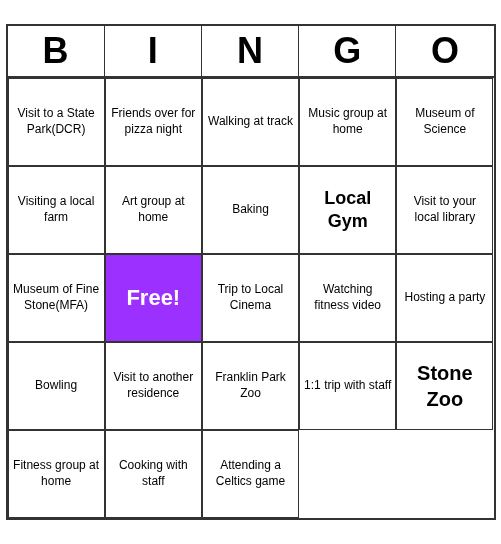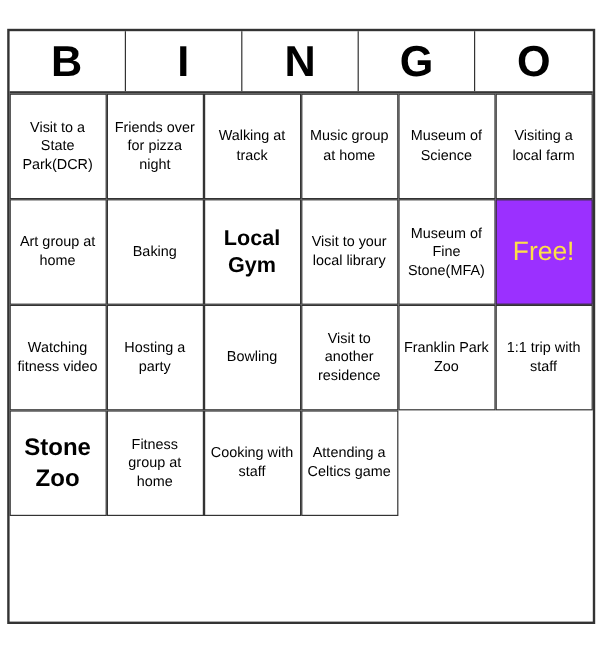--- a/index.html
+++ b/index.html
@@ -27,40 +27,40 @@
       font-size: 36px;
       font-weight: bold;
       padding: 4px 0;
       border-right: 1px solid #333;
     }
     .bingo-letter:last-child {
       border-right: none;
     }
     .bingo-grid {
       display: grid;
-      grid-template-columns: repeat(6, 1fr);
+      grid-template-columns: repeat(5, 1fr);
       grid-template-rows: repeat(5, 1fr);
     }
     .bingo-cell {
       border: 1px solid #333;
       min-height: 88px;
       display: flex;
       align-items: center;
       justify-content: center;
       text-align: center;
       font-size: 12px;
       padding: 4px;
       line-height: 1.3;
       cursor: pointer;
     }
     .free-cell {
       background: #9b30ff;
-      color: #fde047;
+      color: #ffffff;
       font-size: 22px;
-      font-weight: normal;
+      font-weight: bold;
     }
   </style>
 </head>
 <body>
 
 <div class="bingo-container">
   <div class="bingo-header">
   <div class="bingo-letter">B</div>
       <div class="bingo-letter">I</div>
       <div class="bingo-letter">N</div>
@@ -73,20 +73,21 @@
       <div class="bingo-cell">Walking at track</div>
       <div class="bingo-cell">Music group at home</div>
       <div class="bingo-cell">Museum of Science</div>
       <div class="bingo-cell">Visiting a local farm</div>
       <div class="bingo-cell">Art group at home</div>
       <div class="bingo-cell">Baking</div>
       <div class="bingo-cell" style="font-size: 18px; font-weight: bold;">Local Gym</div>
       <div class="bingo-cell">Visit to your local library</div>
       <div class="bingo-cell">Museum of Fine Stone(MFA)</div>
       <div class="bingo-cell free-cell">Free!</div>
+      <div class="bingo-cell">Trip to Local Cinema</div>
       <div class="bingo-cell">Watching fitness video</div>
       <div class="bingo-cell">Hosting a party</div>
       <div class="bingo-cell">Bowling</div>
       <div class="bingo-cell">Visit to another residence</div>
       <div class="bingo-cell">Franklin Park Zoo</div>
       <div class="bingo-cell">1:1 trip with staff</div>
       <div class="bingo-cell" style="font-size: 20px; font-weight: bold;">Stone Zoo</div>
       <div class="bingo-cell">Fitness group at home</div>
       <div class="bingo-cell">Cooking with staff</div>
       <div class="bingo-cell">Attending a Celtics game</div>

